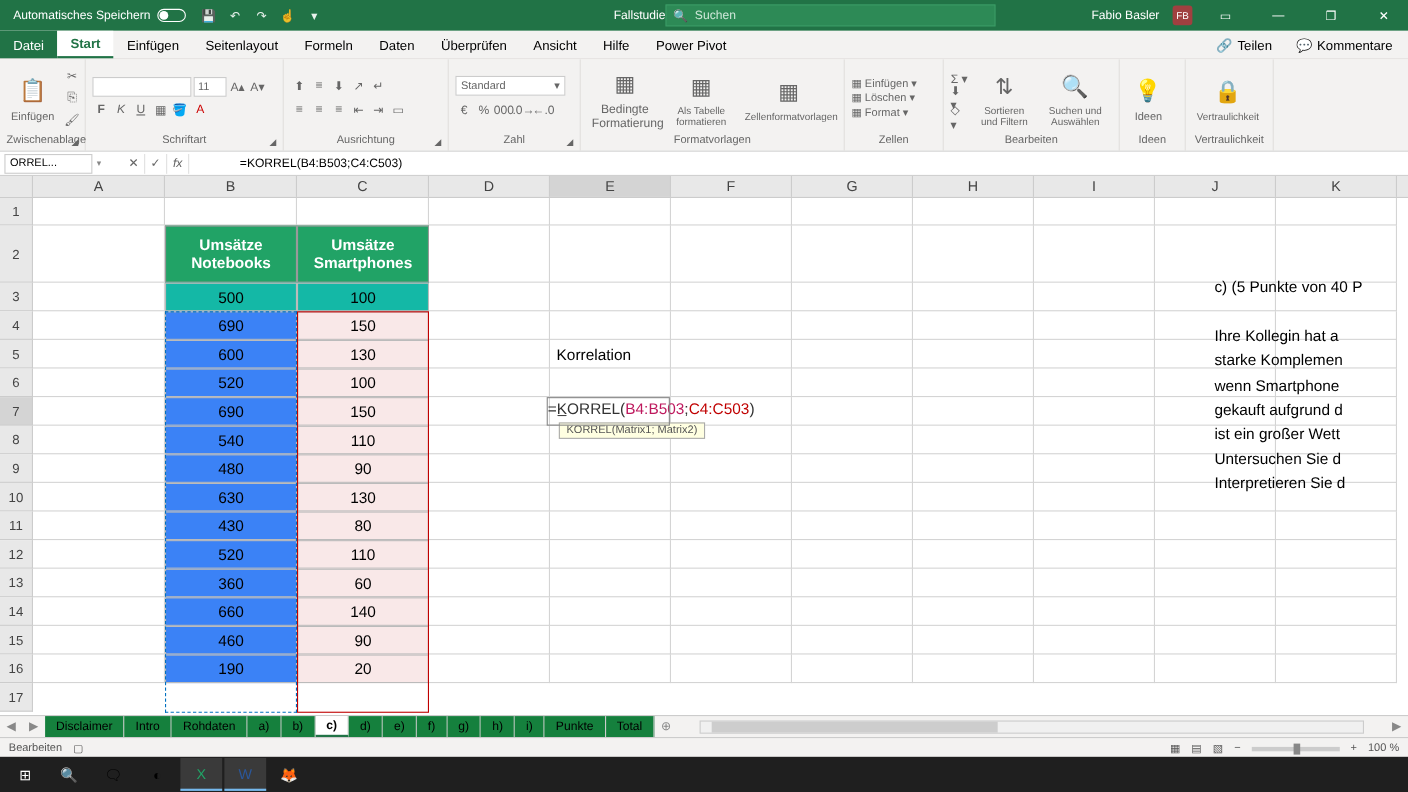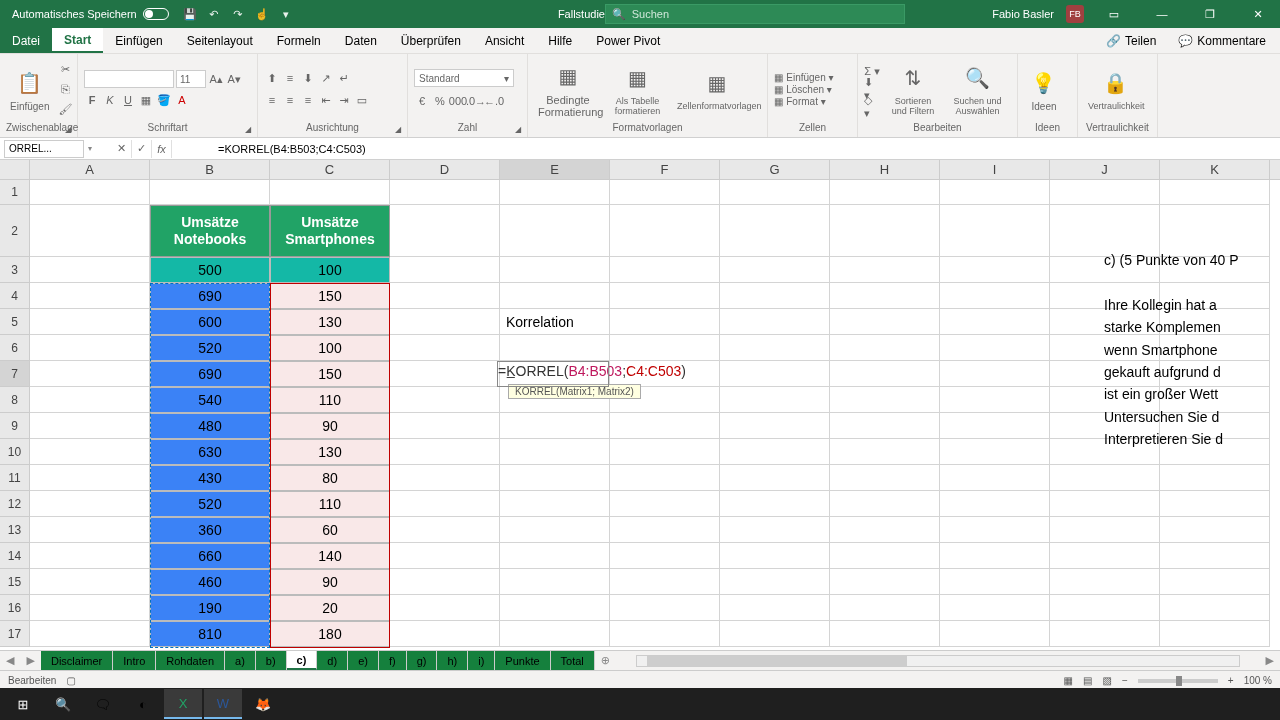--- a/index.html
+++ b/index.html
@@ -563,33 +563,20 @@
           <div class="cell wC data-c">20</div>
           <div class="cell wD"></div>
           <div class="cell wE"></div>
           <div class="cell wF"></div>
           <div class="cell wG"></div>
           <div class="cell wH"></div>
           <div class="cell wI"></div>
           <div class="cell wJ"></div>
           <div class="cell wK"></div>
         </div>
-        <div class="cell-row">
-          <div class="cell wA"></div>
-          <div class="cell wB data-b">810</div>
-          <div class="cell wC data-c">180</div>
-          <div class="cell wD"></div>
-          <div class="cell wE"></div>
-          <div class="cell wF"></div>
-          <div class="cell wG"></div>
-          <div class="cell wH"></div>
-          <div class="cell wI"></div>
-          <div class="cell wJ"></div>
-          <div class="cell wK"></div>
-        </div>
         <div class="formula-cell">
         <span class="fn">=K̲ORREL(</span><span class="ref1">B4:B503</span><span class="fn">;</span><span class="ref2">C4:C503</span><span class="fn">)</span>
       </div>
       <div class="tooltip">KORREL(Matrix1; Matrix2)</div>
       <div class="right-text">
         <div>c)   (5 Punkte von 40 P</div><br>
         <div>Ihre Kollegin hat a</div>
         <div>starke Komplemen</div>
         <div>wenn Smartphone</div>
         <div>gekauft aufgrund d</div>

